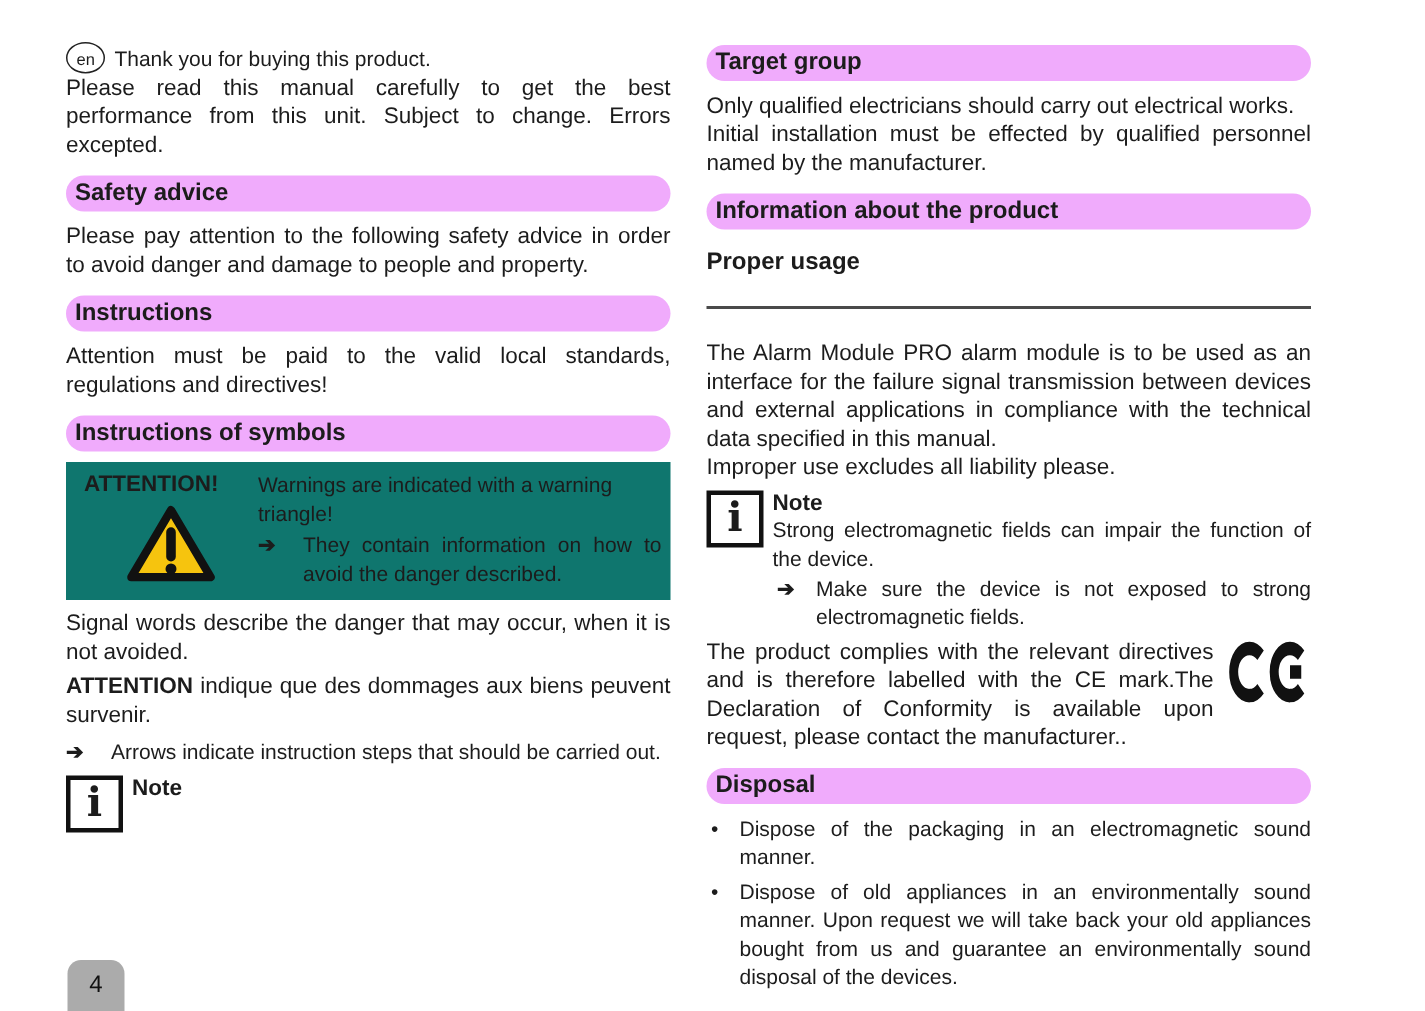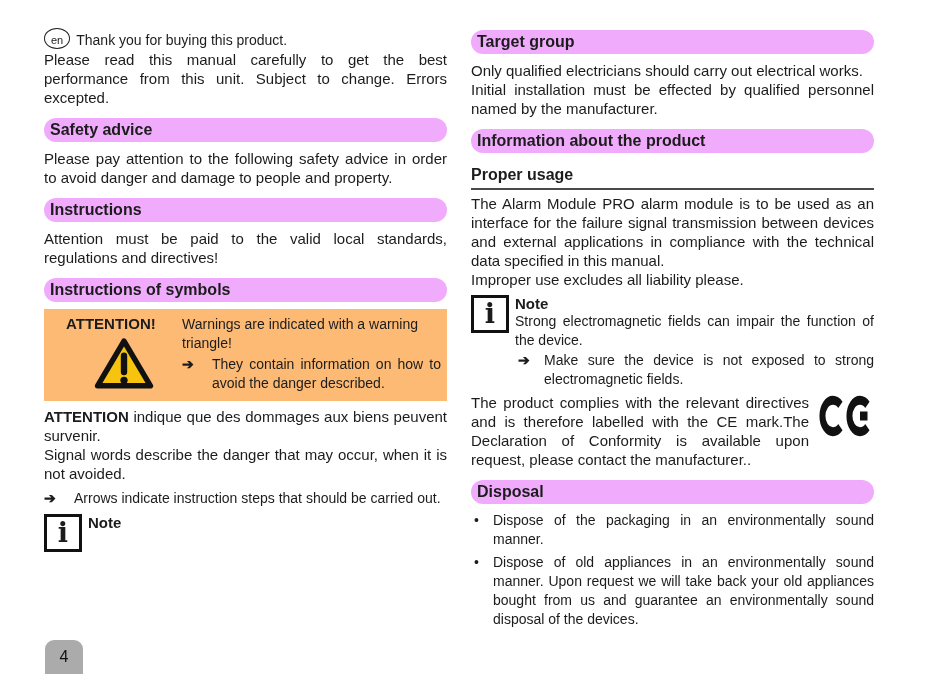--- a/index.html
+++ b/index.html
@@ -37,42 +37,42 @@
     border-radius:12px;
   }
   .first-bar{margin-top:2px;}
 
   
   .rule-heading{
     font-weight:bold;
     font-size:16px;
     line-height:18px;
     border-bottom:2px solid #4a4a4a;
-    padding:3px 0 4px;
-    margin:10px 0 4px;
+    padding:3px 0 20px;
+    margin:10px 0 20px;
   }
 
   
   .badge-en{
     display:inline-block;
     border:1.5px solid #222;
     border-radius:50%;
     font-size:11px;
     line-height:12px;
     padding:5px 6px 2px;
     margin-right:6px;
     vertical-align:1px;
   }
   .intro-line{font-size:14px;line-height:19px;margin:0;}
 
   
   .attn-box{
-    background:#fdba74;
-    display:flex;
-    padding:6px 6px 8px 22px;
+    background:#0f766e;
+    display:flex;
+    padding:6px 6px 8px 12px;
     margin:4px 0 6px;
   }
   .attn-left{
     flex:0 0 116px;
     display:flex;
     flex-direction:column;
   }
   .attn-label{
     font-weight:bold;
     font-size:15px;
@@ -174,22 +174,22 @@
       </div>
       <div class="attn-right">
         <div>Warnings are indicated with a warning triangle!</div>
         <div class="arrow-row indent">
           <span class="arrow-glyph">➔</span>
           <span class="arrow-text">They contain information on how to avoid the danger described.</span>
         </div>
       </div>
     </div>
 
+    <p class="body-text">Signal words describe the danger that may occur, when it is not avoided.</p>
     <p class="body-text mt4"><b>ATTENTION</b><span> indique que des dommages aux biens peuvent survenir.</span></p>
-    <p class="body-text">Signal words describe the danger that may occur, when it is not avoided.</p>
 
     <div class="arrow-row mt6">
       <span class="arrow-glyph">➔</span>
       <span class="arrow-text">Arrows indicate instruction steps that should be carried out.</span>
     </div>
 
     <div class="note">
       <div class="note-icon">i</div>
       <div class="note-content">
         <div class="note-title">Note</div>
@@ -227,21 +227,21 @@
         <path d="M42.8 13.2 A21 21 0 1 0 42.8 42.8" fill="none" stroke="#111" stroke-width="12"></path>
         <path d="M96.8 13.2 A21 21 0 1 0 96.8 42.8" fill="none" stroke="#111" stroke-width="12"></path>
         <line x1="82" y1="28" x2="97" y2="28" stroke="#111" stroke-width="12"></line>
       </svg>
       <p class="body-text">The product complies with the relevant directives and is therefore labelled with the CE mark.The Declaration of Conformity is available upon request, please contact the manufacturer..</p>
     </div>
 
     <div class="bar-heading">Disposal</div>
     <div class="bullet-row">
       <span class="bullet-glyph">•</span>
-      <span class="bullet-text">Dispose of the packaging in an environmentally sound manner.</span>
+      <span class="bullet-text">Dispose of the packaging in an electromagnetic sound manner.</span>
     </div>
     <div class="bullet-row">
       <span class="bullet-glyph">•</span>
       <span class="bullet-text">Dispose of old appliances in an environmentally sound manner. Upon request we will take back your old appliances bought from us and guarantee an environmentally sound disposal of the devices.</span>
     </div>
 
   </div>
 </div>
 
 <div class="page-tab">

